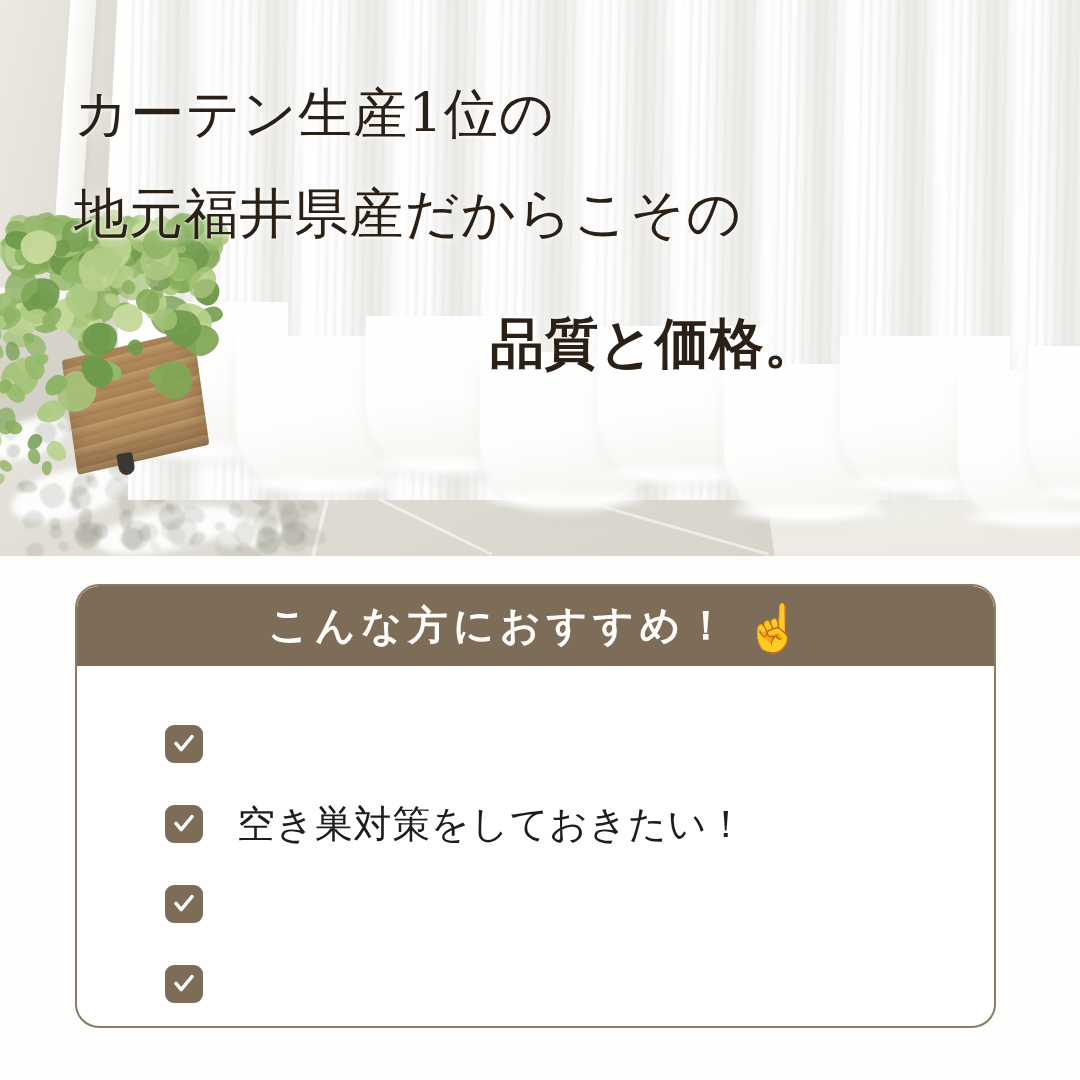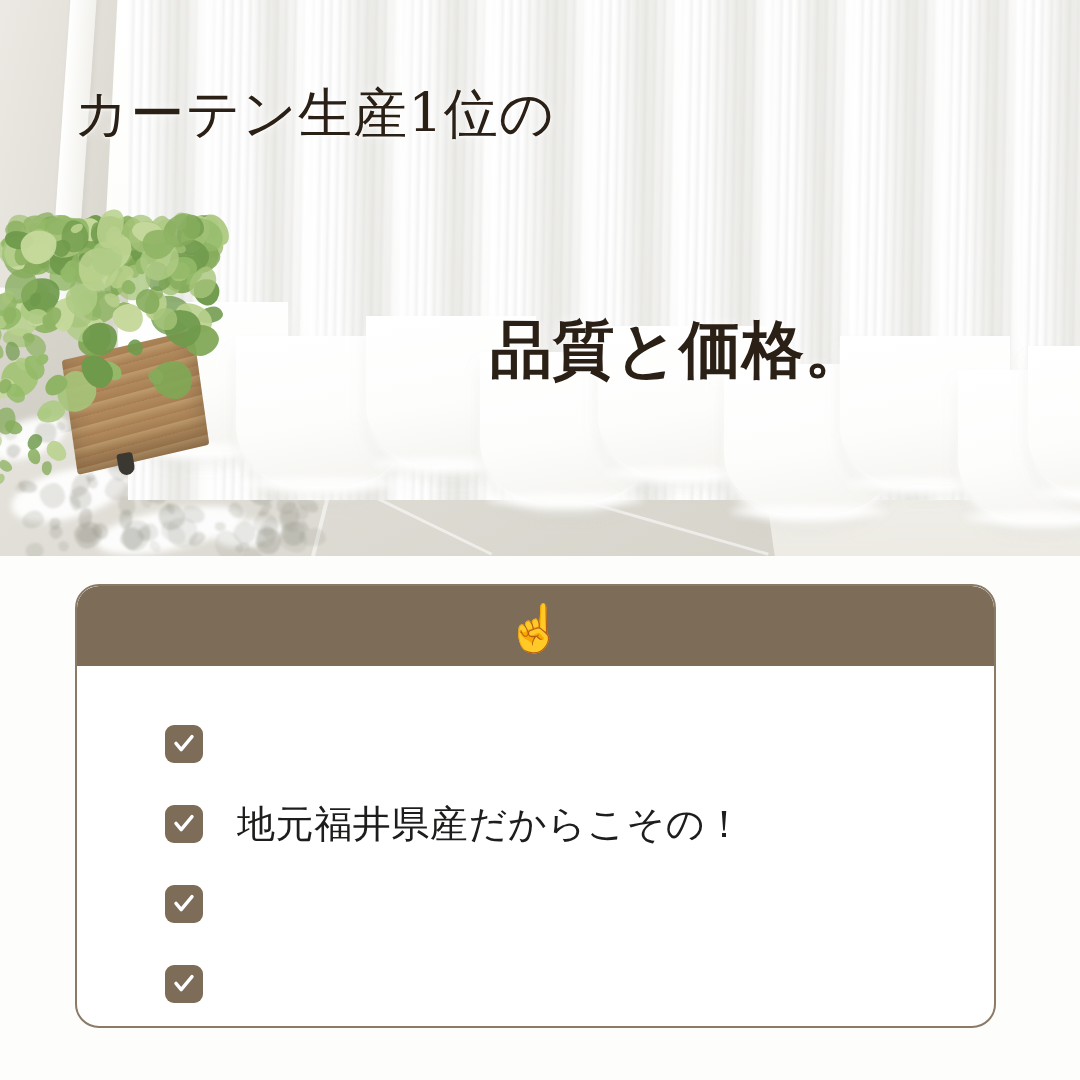--- a/index.html
+++ b/index.html
@@ -182,21 +182,21 @@
     font-weight:400;
     white-space:nowrap;
     text-shadow:0 1px 3px rgba(255,255,255,.85),
                 0 0 12px rgba(255,255,255,.7);
     letter-spacing:.02em;
   }
   #hl-line1 { left:74px;  top:78px;  font-size:54px; }
   #hl-line2 { left:74px;  top:178px; font-size:54px; }
   #hl-line3 {
     left:490px; top:308px;
-    font-size:62px;
+    font-size:54px;
     font-weight:700;
     letter-spacing:.01em;
   }
 
   
   #card {
     position:absolute;
     left:75px; top:584px;
     width:921px; height:444px;
     border:2px solid #8a7a66;
@@ -625,45 +625,47 @@
           <div class="leaf" style="left: 62.2663px; top: 143.285px; width: 24.6176px; height: 18.4632px; background: rgb(147, 186, 104); transform: rotate(67deg); opacity: 0.9;"></div>
           <div class="leaf" style="left: 36.5349px; top: 165.309px; width: 15.4264px; height: 11.5698px; background: rgb(134, 172, 92); transform: rotate(307deg); opacity: 0.8;"></div>
           <div class="leaf" style="left: 76.896px; top: 185.575px; width: 28.0685px; height: 21.0514px; background: rgb(174, 203, 132); transform: rotate(345deg); opacity: 0.91;"></div>
           <div class="leaf" style="left: 40.0165px; top: 77.415px; width: 14.544px; height: 10.908px; background: rgb(166, 196, 121); transform: rotate(299deg); opacity: 0.71;"></div>
           <div class="leaf" style="left: 40.5628px; top: 94.1621px; width: 16.8528px; height: 12.6396px; background: rgb(143, 180, 100); transform: rotate(289deg); opacity: 0.91;"></div>
           <div class="leaf" style="left: 21.2018px; top: 109.15px; width: 22.9949px; height: 17.2462px; background: rgb(147, 186, 104); transform: rotate(76deg); opacity: 0.71;"></div>
         </div>
     </div>
 
     <div class="hl" id="hl-line1">カーテン生産1位の</div>
+    <div class="hl" id="hl-line2">地元福井県産だからこその</div>
     <div class="hl" id="hl-line3">品質と価格。</div>
   </div>
 
   <div id="card">
 
     <div id="card-header">
+      <span id="card-header-title">こんな方におすすめ！</span>
       <span id="point-finger-icon">☝</span>
     </div>
 
     <div id="card-body">
 
     <div class="check-row">
           <div class="checkbox" style="background: rgb(125, 108, 88);">
             <svg width="26" height="26" viewBox="0 0 26 26" aria-hidden="true">
               <path d="M5 12.4 L10.2 18.6 L21 5.6" fill="none" stroke="#ffffff" stroke-width="3.4" stroke-linecap="round" stroke-linejoin="round"></path>
             </svg>
           </div>
         </div>
         <div class="check-row">
           <div class="checkbox" style="background: rgb(125, 108, 88);">
             <svg width="26" height="26" viewBox="0 0 26 26" aria-hidden="true">
               <path d="M5 12.4 L10.2 18.6 L21 5.6" fill="none" stroke="#ffffff" stroke-width="3.4" stroke-linecap="round" stroke-linejoin="round"></path>
             </svg>
           </div>
-          <span class="check-label">地元福井県産だからこその！</span>
+          <span class="check-label">空き巣対策をしておきたい！</span>
         </div>
         <div class="check-row">
           <div class="checkbox" style="background: rgb(125, 108, 88);">
             <svg width="26" height="26" viewBox="0 0 26 26" aria-hidden="true">
               <path d="M5 12.4 L10.2 18.6 L21 5.6" fill="none" stroke="#ffffff" stroke-width="3.4" stroke-linecap="round" stroke-linejoin="round"></path>
             </svg>
           </div>
         </div>
         <div class="check-row">
           <div class="checkbox" style="background: rgb(125, 108, 88);">

